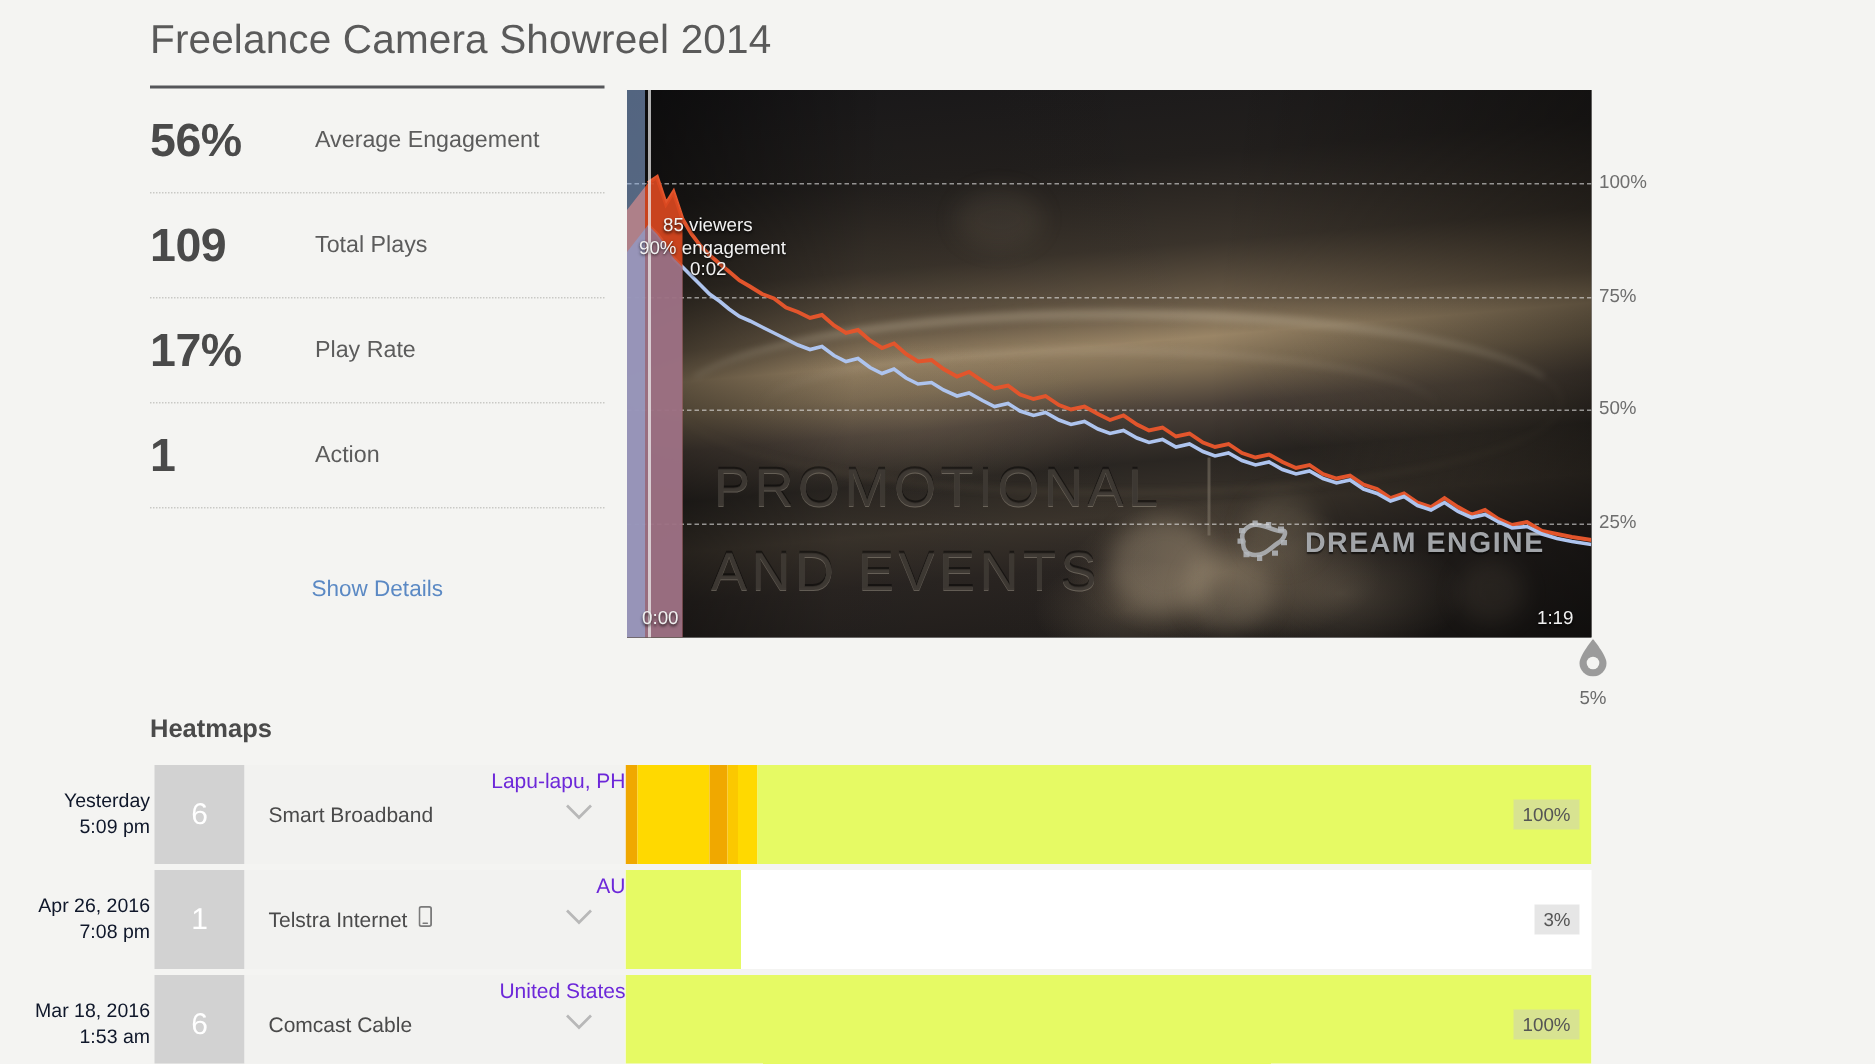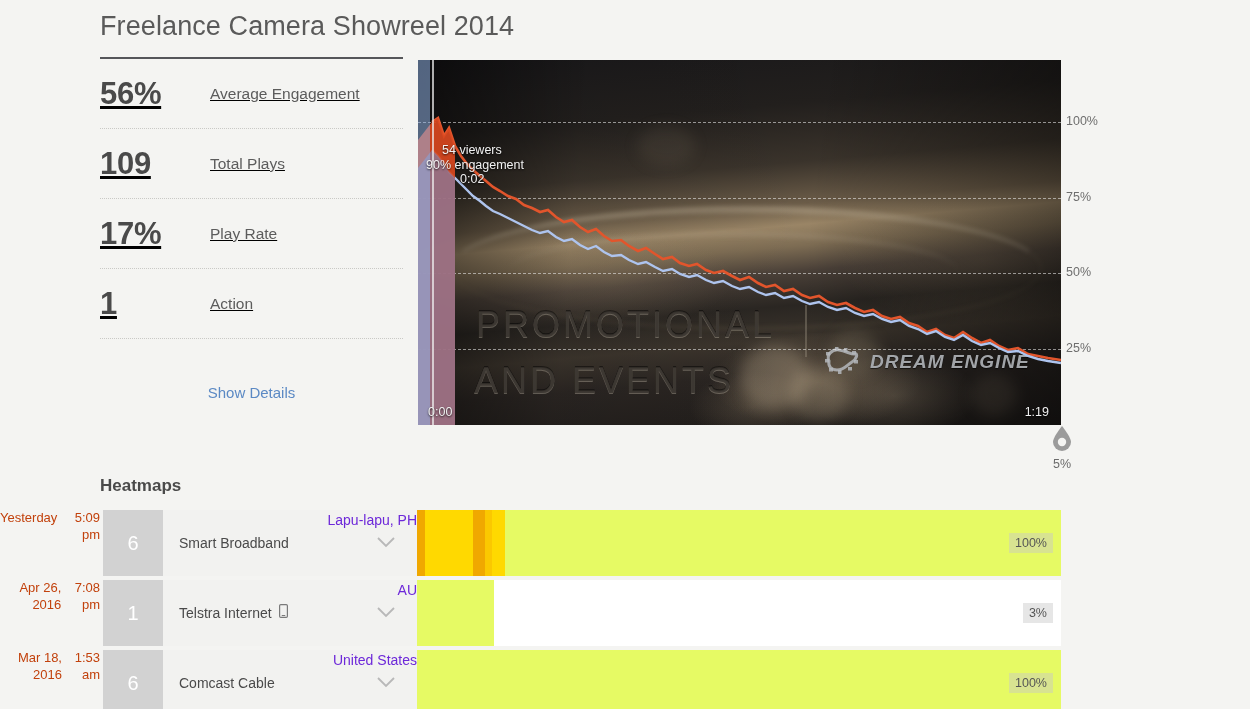--- a/index.html
+++ b/index.html
@@ -18,21 +18,20 @@
     letter-spacing: 0.1px;
   }
 
   
   .stats { position: absolute; left: 100px; top: 57px; width: 303px; }
   .stats-toprule { height: 2px; background: #55565a; width: 303px; }
   .stat-row {
     position: relative; height: 70px;
     display: flex; align-items: center;
     border-bottom: 1px dotted #c9c9c6;
-    text-decoration: underline;
   }
   .stat-value {
     width: 110px; font-size: 31px; font-weight: 700;
     color: #4a4a4a; letter-spacing: -0.3px;
   }
   .stat-label { font-size: 15.5px; color: #5c5c5c; }
   .show-details-row {
     height: 62px; display: flex; align-items: flex-end; justify-content: center;
   }
   .show-details {
@@ -96,21 +95,21 @@
   .v-word2 { left: 56px; top: 300px; }
   .v-divider {
     position: absolute; left: 387px; top: 245px; width: 2px; height: 52px;
     background: rgba(150,140,125,0.42);
   }
   .v-logo {
     position: absolute; left: 404px; top: 285px;
     display: flex; align-items: center; gap: 8px;
   }
   .v-logo-text {
-    font-size: 19px; font-style: italic; font-weight: 700;
+    font-size: 19px; font-weight: 700;
     letter-spacing: 1px; color: rgba(175,178,182,0.92);
     text-shadow: 0 1px 1px rgba(0,0,0,0.6);
   }
 
   
   .gridline {
     position: absolute; left: 0; width: 643px; height: 0;
     border-top: 1px dashed rgba(235,235,235,0.58);
   }
 
@@ -159,22 +158,22 @@
     position: absolute; left: 100px; top: 476px;
     font-size: 17px; font-weight: 700; color: #4a4a4a;
   }
   .hm-list { position: absolute; left: 0; top: 510px; width: 1250px; }
   .hm-row {
     position: relative; height: 66px; margin-bottom: 4px;
     display: flex; align-items: stretch;
   }
   .hm-date {
     width: 100px; padding-right: 0; text-align: right;
-    display: flex; flex-direction: row; justify-content: center;
-    font-size: 13px; color: #c2410c; line-height: 1.28;
+    display: flex; flex-direction: column; justify-content: center;
+    font-size: 13px; color: #0f172a; line-height: 1.28;
   }
   .hm-gap { width: 3px; }
   .hm-count {
     width: 60px; background: #d2d2d2; color: #ffffff;
     display: flex; align-items: center; justify-content: center;
     font-size: 20px; font-weight: 400;
   }
   .hm-info {
     width: 254px; background: #f2f2f0; position: relative;
     display: flex; flex-direction: row; justify-content: space-between;
@@ -313,21 +312,21 @@
                L545,275 L554,281 L563,285 L572,283 L581,288 L590,292 L600,291
                L610,296 L620,299 L630,301 L643,303" fill="none" stroke="#aec4ee" stroke-width="2.4"></path>
 
       <path d="M0,80 L14,62 L20,58 L26,76 L31,68 L37,86 L37,365 L0,365 Z" fill="#d9481f" opacity="0.92"></path>
       <path d="M0,108 L14,90 L20,96 L26,104 L31,112 L37,118 L37,365 L0,365 Z" fill="#6f8fd0" opacity="0.55"></path>
     </svg>
 
     <div class="playband"></div>
     <div class="playline"></div>
 
-    <div class="tip tip1">54 viewers</div>
+    <div class="tip tip1">85 viewers</div>
     <div class="tip tip2">90% engagement</div>
     <div class="tip tip3">0:02</div>
 
     <div class="timelabel t-left">0:00</div>
     <div class="timelabel t-right">1:19</div>
   </div>
 
   <div class="axis-label" style="top:114px">100%</div>
   <div class="axis-label" style="top:190px">75%</div>
   <div class="axis-label" style="top:265px">50%</div>

